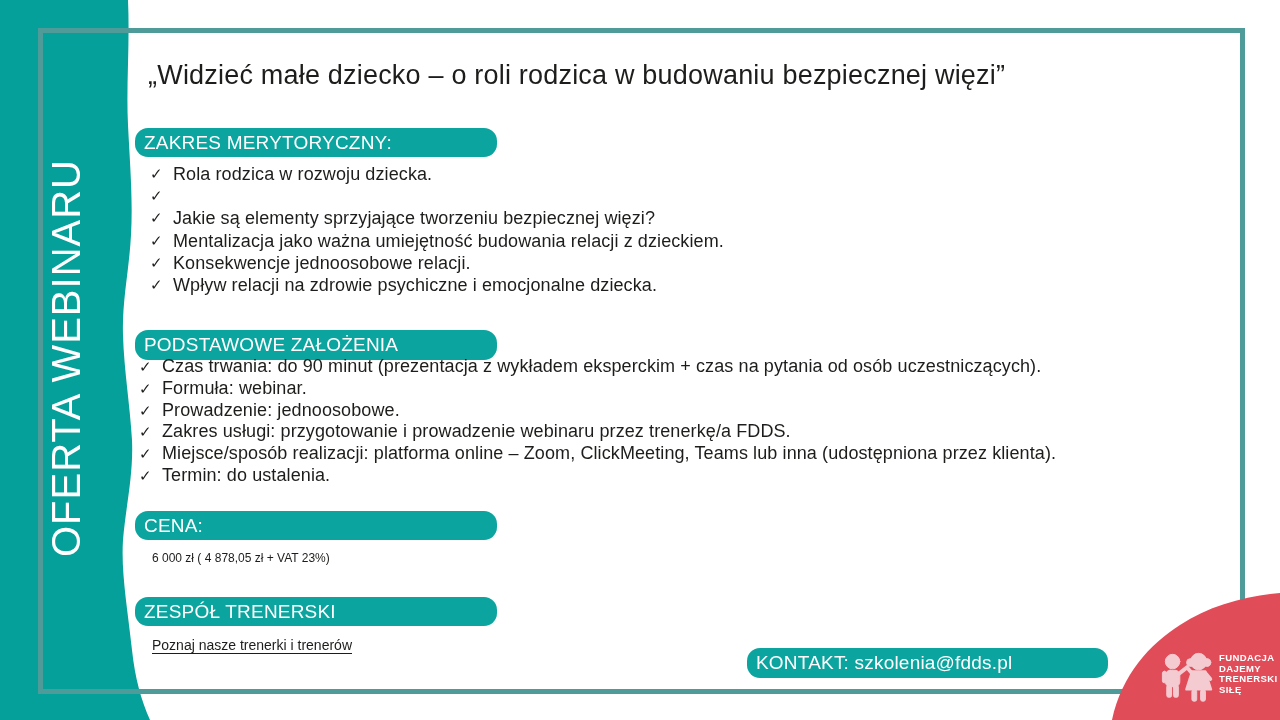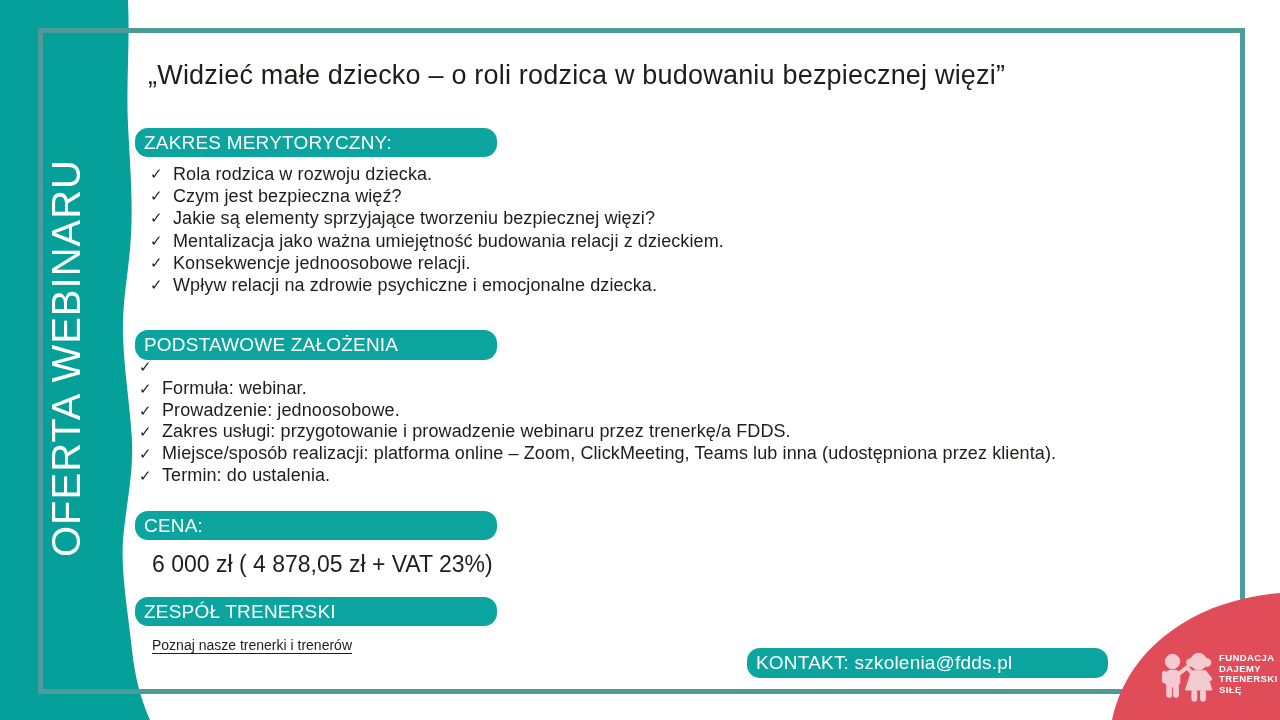--- a/index.html
+++ b/index.html
@@ -41,21 +41,21 @@
   #pill-cena{left:135px;top:511px;width:362px;height:29px;}
   #pill-zespol{left:135px;top:597px;width:362px;height:29px;}
   #pill-kontakt{left:747px;top:648px;width:361px;height:30px;}
   .list{z-index:3;font-size:18px;letter-spacing:0.1px;}
   #list-zakres{left:150px;top:163px;width:760px;line-height:22.2px;}
   #list-zalozenia{left:139px;top:356px;width:990px;line-height:21.8px;}
   .row{display:flex;}
   .check{
     width:23px;flex:0 0 23px;font-size:15px;color:#1d1d1b;
   }
-  #price{left:152px;top:551px;width:500px;font-size:23px;z-index:3;}
+  #price{left:152px;top:551px;width:500px;font-size:12px;z-index:3;}
   #trainers-link{
     left:152px;top:637px;width:400px;font-size:14px;z-index:3;
     text-decoration:underline;text-underline-offset:3px;cursor:pointer;
   }
   
   #blob{right:0;bottom:0;width:175px;height:130px;z-index:4;}
   #logo-figures{left:1160px;top:650px;width:58px;height:56px;z-index:5;}
   #logo-text{
     left:1219px;top:653px;z-index:5;color:#ffffff;
     font-size:9.5px;font-weight:bold;line-height:10.5px;letter-spacing:0.4px;
@@ -80,21 +80,20 @@
 <div id="pill-zakres" class="pill abs">
   <span>ZAKRES MERYTORYCZNY:</span>
 </div>
 <div id="list-zakres" class="list abs">
   <div class="row">
     <span class="check">✓</span>
     <span>Rola rodzica w rozwoju dziecka.</span>
   </div>
   <div class="row">
     <span class="check">✓</span>
-    <span>Czym jest bezpieczna więź?</span>
   </div>
   <div class="row">
     <span class="check">✓</span>
     <span>Jakie są elementy sprzyjające tworzeniu bezpiecznej więzi?</span>
   </div>
   <div class="row">
     <span class="check">✓</span>
     <span>Mentalizacja jako ważna umiejętność budowania relacji z dzieckiem.</span>
   </div>
   <div class="row">
@@ -106,20 +105,21 @@
     <span>Wpływ relacji na zdrowie psychiczne i emocjonalne dziecka.</span>
   </div>
 </div>
 
 <div id="pill-zalozenia" class="pill abs">
   <span>PODSTAWOWE ZAŁOŻENIA</span>
 </div>
 <div id="list-zalozenia" class="list abs">
   <div class="row">
     <span class="check">✓</span>
+    <span>Czas trwania: do 90 minut (prezentacja z wykładem eksperckim + czas na pytania od osób uczestniczących).</span>
   </div>
   <div class="row">
     <span class="check">✓</span>
     <span>Formuła: webinar.</span>
   </div>
   <div class="row">
     <span class="check">✓</span>
     <span>Prowadzenie: jednoosobowe.</span>
   </div>
   <div class="row">

